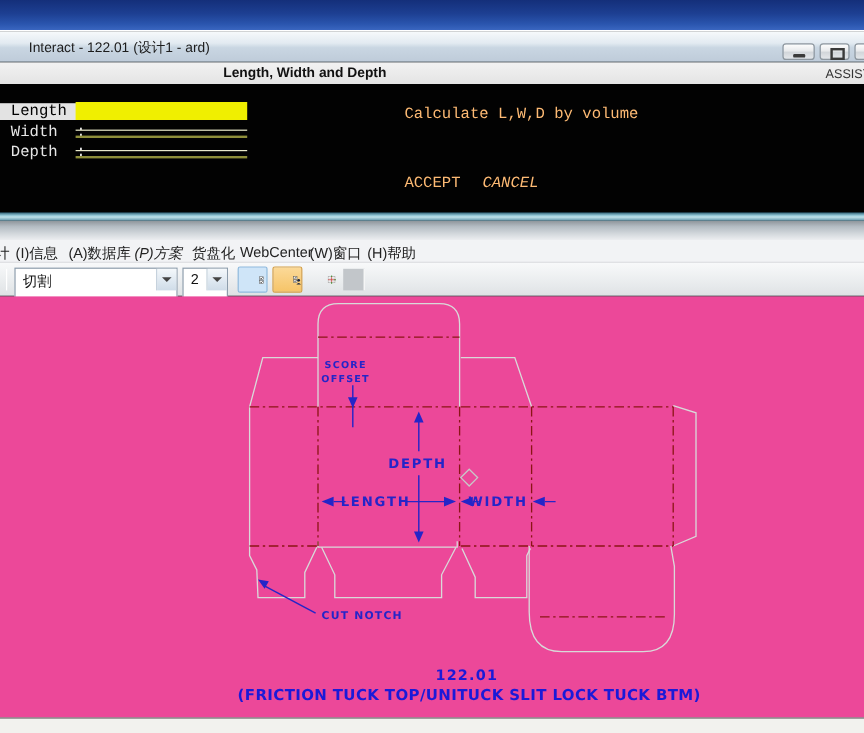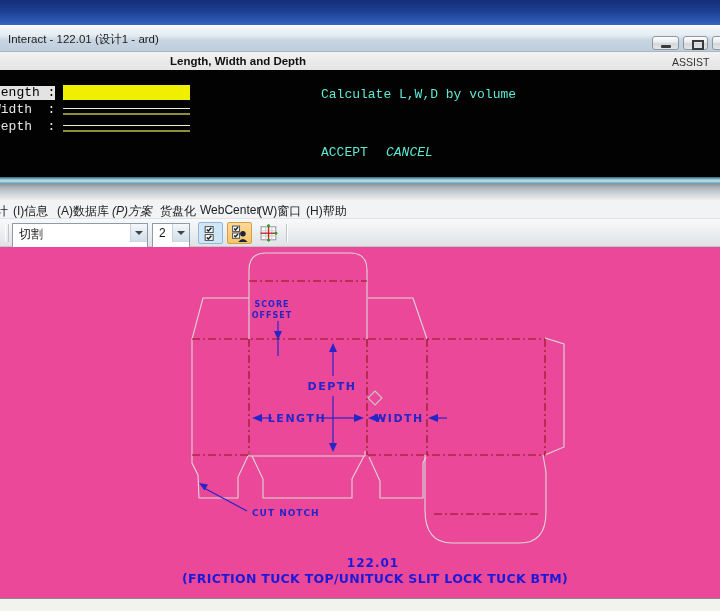--- a/index.html
+++ b/index.html
@@ -1,21 +1,21 @@
 <!DOCTYPE html>
 <html><head>
 <meta charset="utf-8">
 <style>
   html,body{margin:0;padding:0;}
   body{
     width:720px;height:611px;position:relative;overflow:hidden;
     background:#000;font-family:"Liberation Sans",sans-serif;
     -webkit-font-smoothing:antialiased;
   }
-  .abs{position:absolute;}
+  .abs{position:absolute;padding-left:16px;}
 
   
   #top-strip{left:0;top:0;width:720px;height:25px;
     background:linear-gradient(#142f7a 0%,#1d3f92 45%,#2a55ae 80%,#3a66c0 100%);}
 
   
   #titlebar{left:0;top:25px;width:720px;height:27px;
     background:linear-gradient(#f7fafc 0%,#e2eaf1 40%,#c9d6e2 55%,#bfccda 100%);
     border-top:1px solid #fff;box-sizing:border-box;border-bottom:1px solid #a8b6c2;}
   #title-text{left:8px;top:6px;font-size:11.5px;color:#1c1c1c;}
@@ -40,21 +40,21 @@
   .fld-label{white-space:pre;color:#e6e6e6;line-height:14px;}
   .fld-label.active{background:#e3e3e3;color:#000;}
   #label-length{left:-7px;top:16px;}
   #label-width{left:-7px;top:33px;}
   #label-depth{left:-7px;top:50px;}
   #field-length{left:63px;top:15px;width:127px;height:15px;background:#f0ef00;}
   .underline-field{left:63px;width:127px;height:4px;
     border-top:1px solid #eaeacb;border-bottom:2px solid #8f8f3a;}
   #field-width{top:38px;}
   #field-depth{top:55px;}
-  .yellow-text{color:#5eead4;}
+  .yellow-text{color:#fdba74;}
   #calc-hint{left:321px;top:17px;}
   #accept-btn{left:321px;top:75px;cursor:default;}
   #cancel-btn{left:386px;top:75px;cursor:default;font-style:italic;}
 
   
   #dialog-border{left:0;top:177px;width:720px;height:7px;
     background:linear-gradient(#2e5f73 0%,#8fc4d4 35%,#bfe2ea 55%,#5d93a8 100%);}
 
   
   #chrome-gap{left:0;top:184px;width:720px;height:16px;

